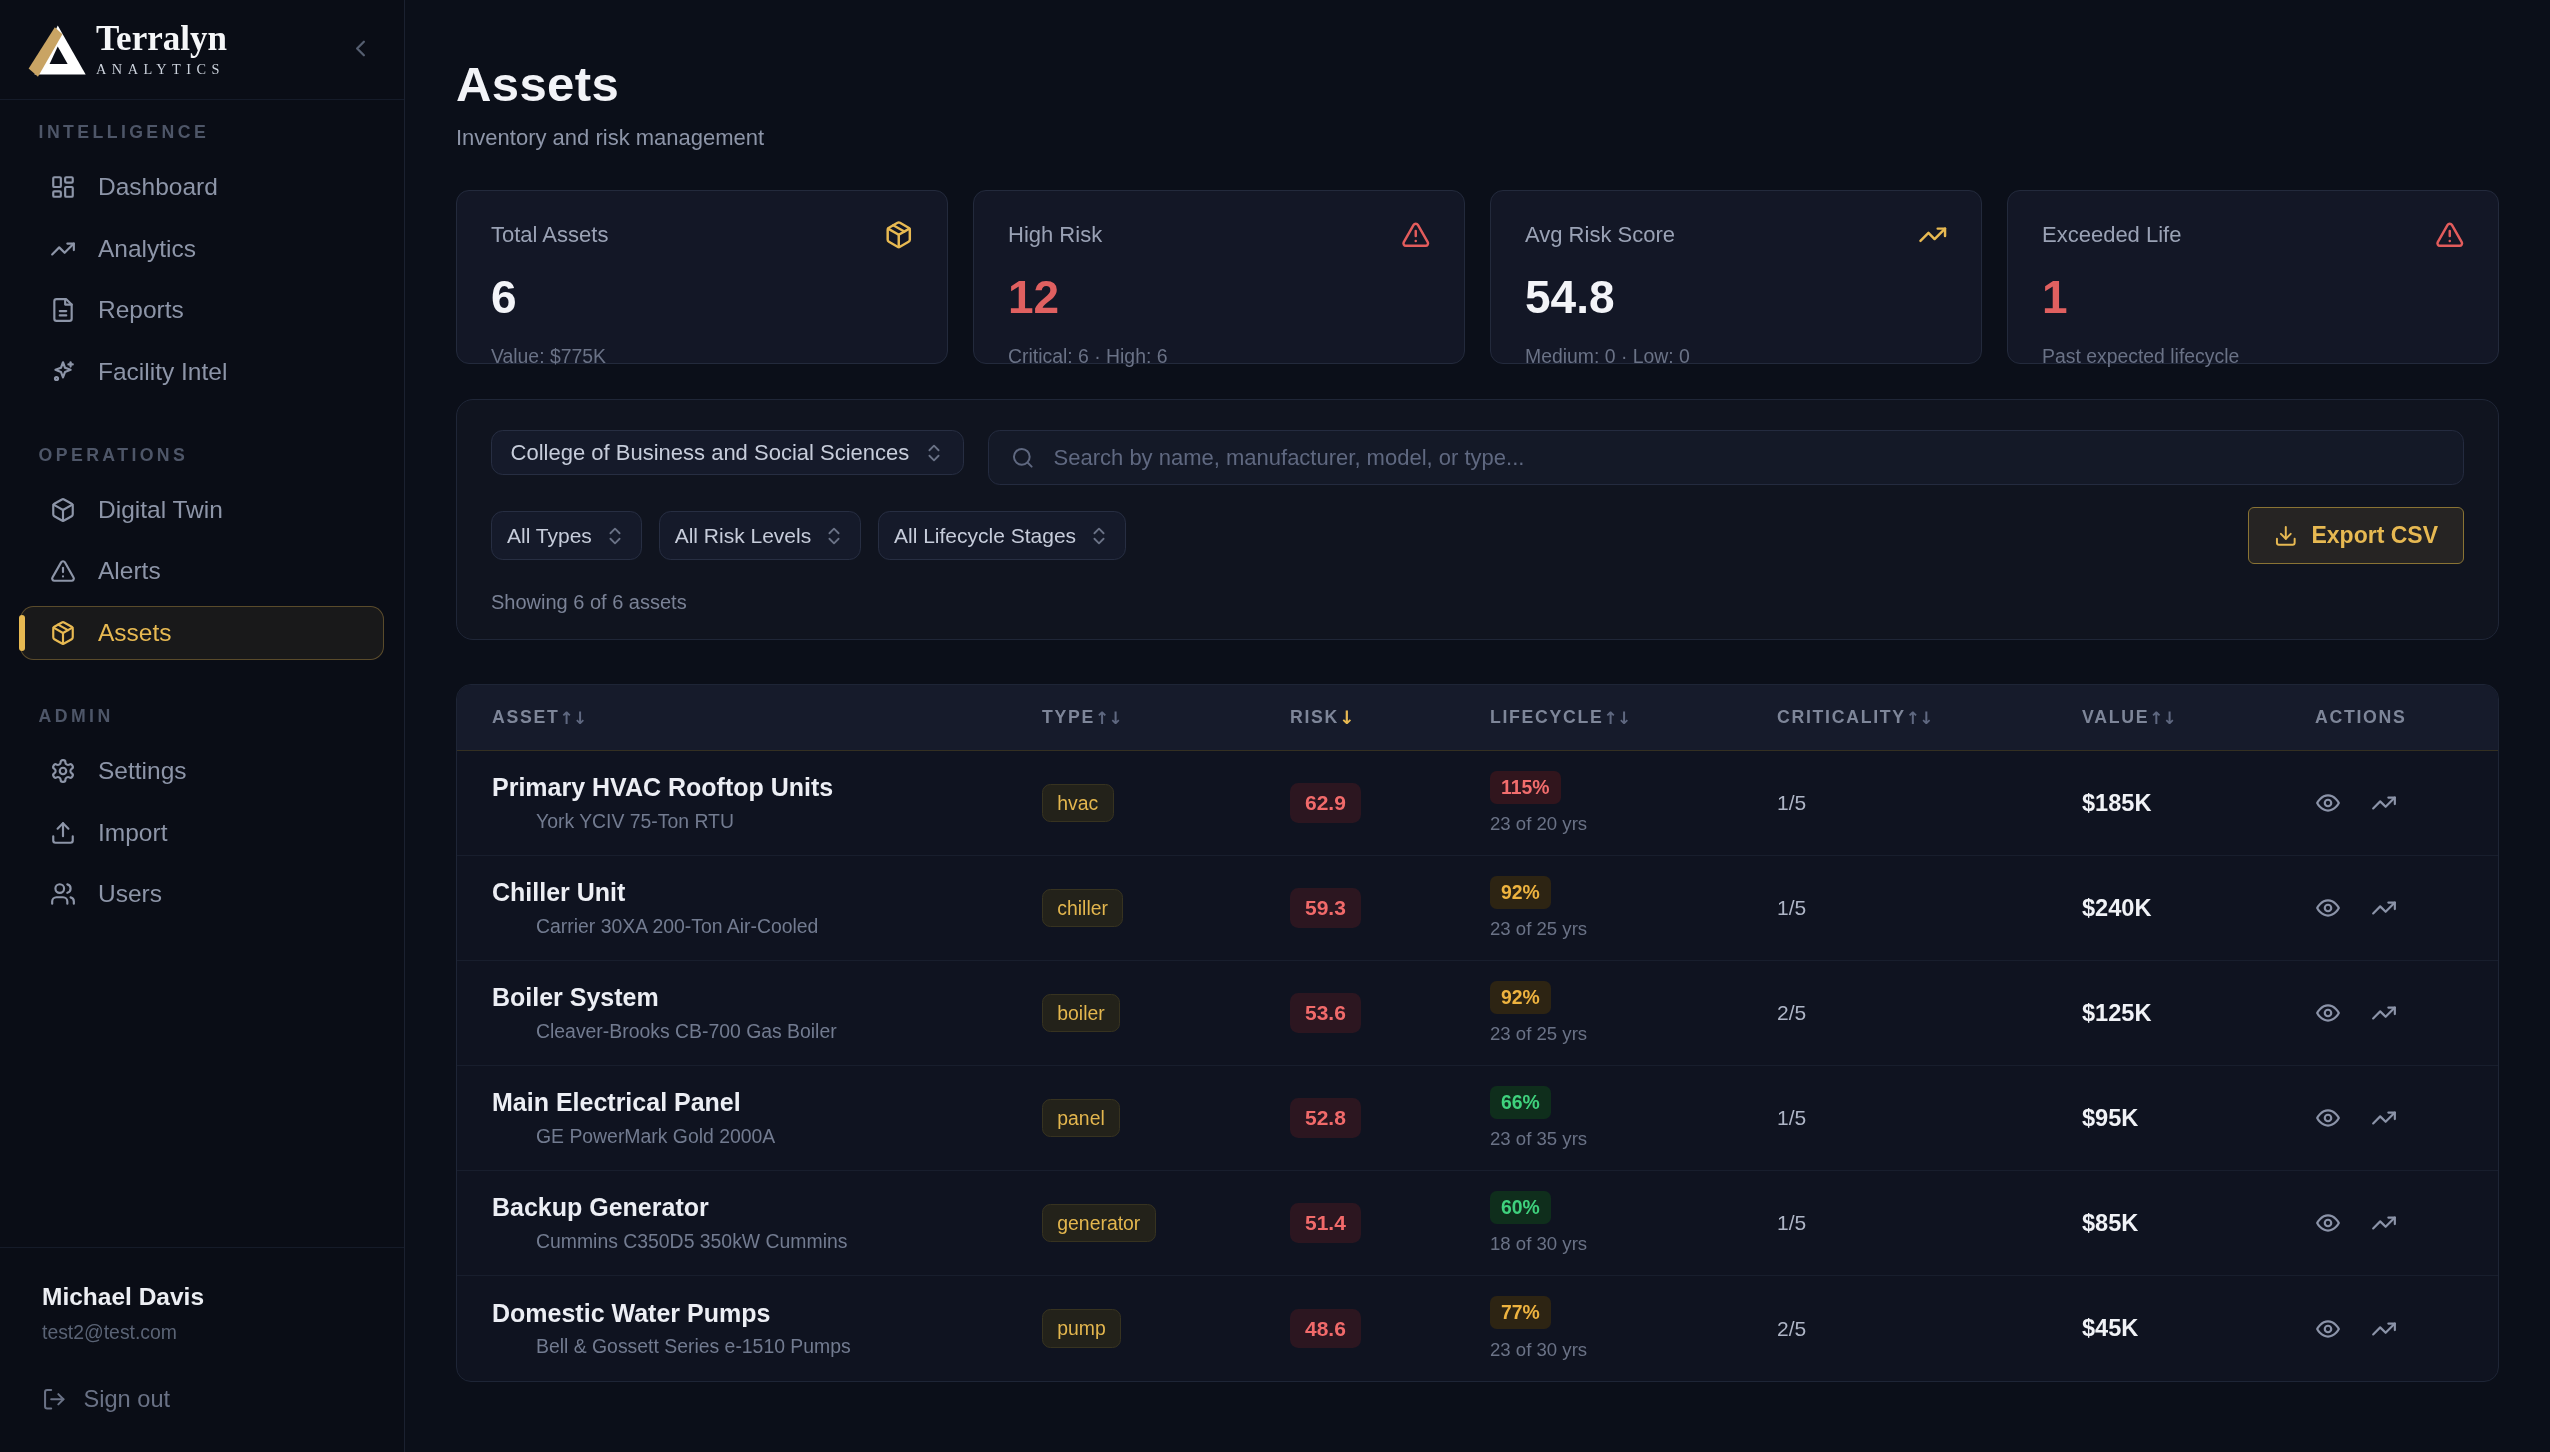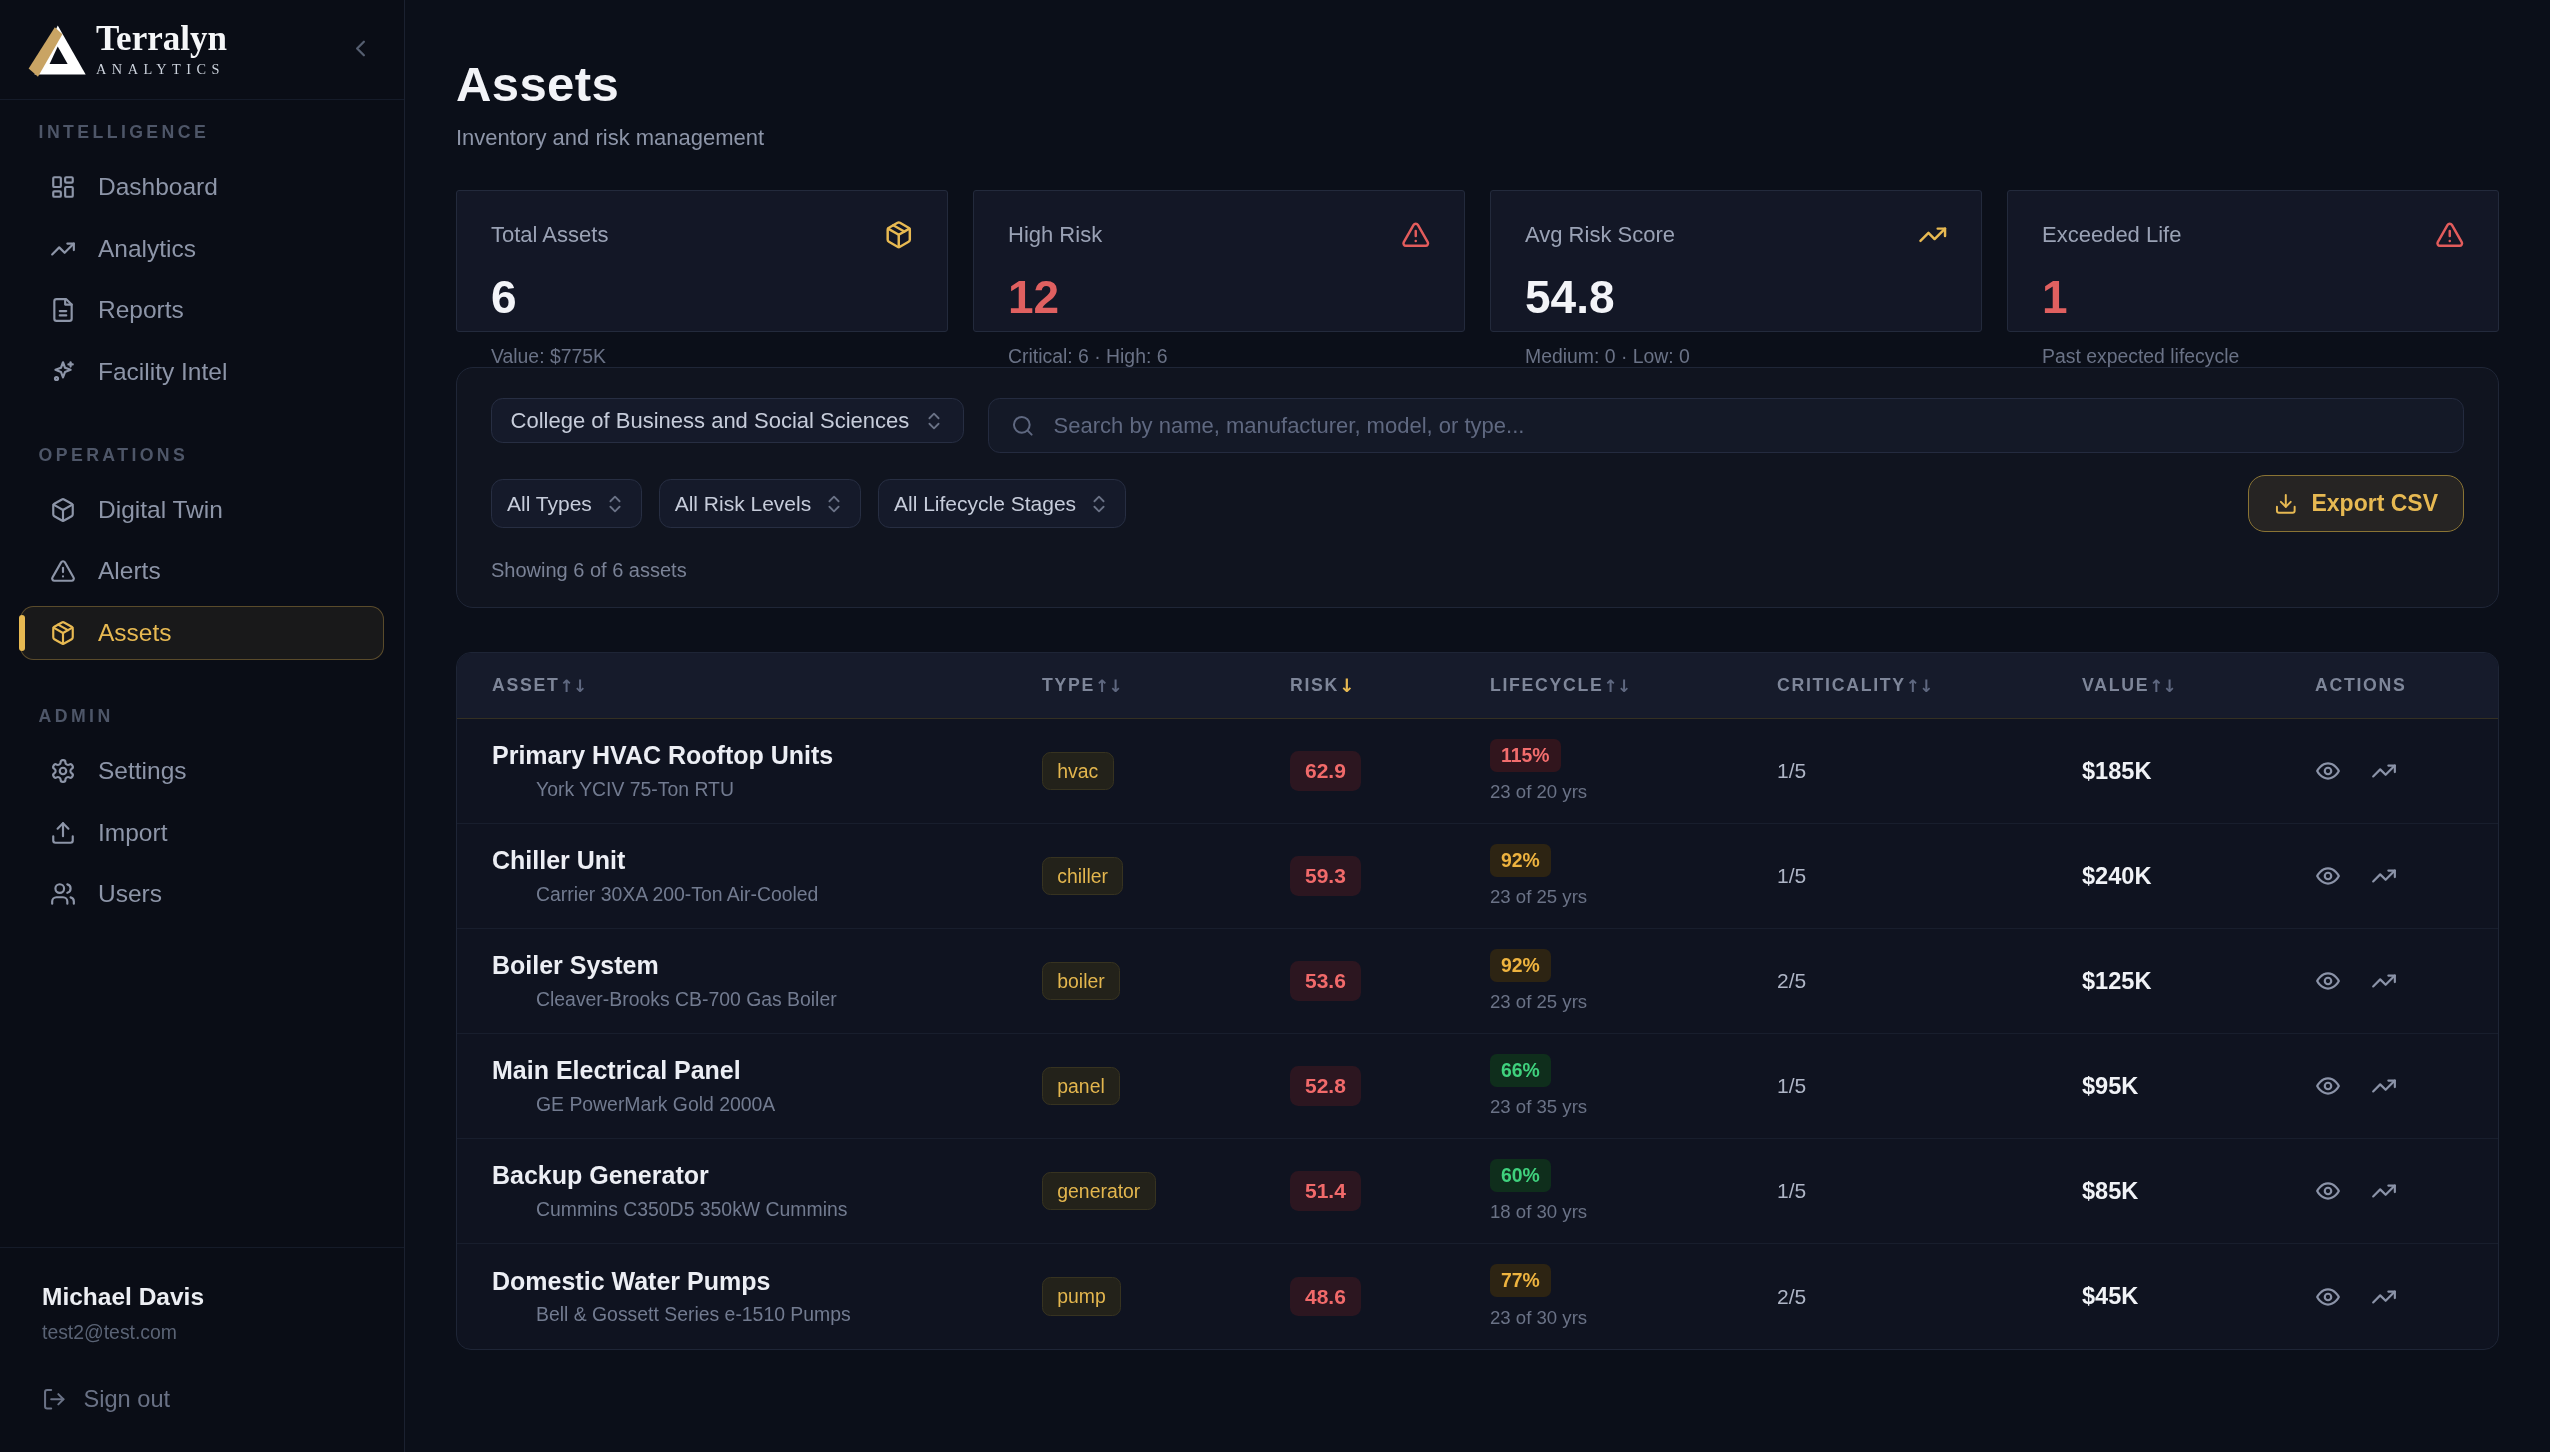--- a/index.html
+++ b/index.html
@@ -35,21 +35,21 @@
   .user-email { font-size:19.4px; color:#5a6375; margin-top:10px; }
   .signout { display:flex; align-items:center; gap:17px; margin-top:42px; color:#6a7286; font-size:23.6px; background:none; border:none; padding:0; cursor:pointer; }
   .signout svg { width:24.5px; height:24.5px; }
 
   
   .content { flex:1; padding:42px 51px 0; }
   .page-title { margin:13.5px 0 0; font-size:49px; font-weight:700; color:#f2f3f7; letter-spacing:0.4px; }
   .page-sub { margin:13.5px 0 0; font-size:22px; color:#8d95a8; }
 
   .stats-row { display:flex; gap:25px; margin-top:39px; }
-  .stat-card { flex:1; height:142px; background:#131726; border:1.7px solid #232a3c; border-radius:3px; padding:29px 34px 0; }
+  .stat-card { flex:1; height:174px; background:#131726; border:1.7px solid #232a3c; border-radius:13px; padding:29px 34px 0; }
   .stat-top { display:flex; justify-content:space-between; align-items:center; color:#9aa2b5; font-size:22px; }
   .stat-top svg { width:29.5px; height:29.5px; }
   .ic-gold { color:#e7b952; } .ic-red { color:#e25c5c; }
   .stat-value { font-size:46px; font-weight:700; color:#f3f4f8; margin-top:20px; }
   .stat-value.red { color:#e06060; }
   .stat-sub { font-size:19.4px; color:#6a7286; margin-top:21px; }
 
   
   .filter-panel { margin-top:35px; background:#10141f; border:1.7px solid #1f2637; border-radius:17px; padding:30px 34px 25px; }
   .frow1 { display:flex; gap:23.6px; }
@@ -57,21 +57,21 @@
     border-radius:11.8px; color:#c6ccda; font-size:22px; cursor:pointer; }
   .select svg { width:22px; height:22px; color:#6a7286; flex:none; }
   .select.building { min-width:443px; justify-content:space-between; }
   .searchbox { flex:1; display:flex; align-items:center; gap:17px; height:55px; padding:0 22px; background:#141927; border:1.7px solid #242b3f; border-radius:11.8px; }
   .searchbox svg { width:23.6px; height:23.6px; color:#5f6880; flex:none; }
   .searchbox input { flex:1; background:transparent; border:none; outline:none; color:#c6ccda; font-size:22px; font-family:inherit; }
   .searchbox input::placeholder { color:#5f6880; }
   .frow2 { display:flex; align-items:center; gap:17px; margin-top:22px;justify-content:center; }
   .select.small { height:49px; font-size:21px; padding:0 15px; gap:11.8px; }
   .fspacer { flex:1; }
-  .export-btn { display:flex; align-items:center; gap:13.5px; height:57px; padding:8px 25px; border-radius:17px;
+  .export-btn { display:flex; align-items:center; gap:13.5px; height:57px; padding:8px 25px; border-radius:6px;
     background:rgba(231,185,82,.10); border:1.7px solid #8a7434; color:#e7b952; font-size:23px; font-weight:700; font-family:inherit; cursor:pointer; }
   .export-btn svg { width:23.6px; height:23.6px; }
   .showing { margin-top:27px; font-size:20px; color:#7a8296; }
 
   
   .table-panel { margin-top:44px; background:#0f1320; border:1.7px solid #1e2536; border-radius:15px; overflow:hidden; }
   .tgrid { display:grid; grid-template-columns:550px 248px 200px 287px 305px 233px 1fr; align-items:center; padding-left:35px; }
   .t-head { background:#161b2b; height:66px; border-bottom:1.7px solid #343022; color:#7e8699; font-size:17.7px; font-weight:700; letter-spacing:1.7px; }
   .th { display:flex; align-items:center; cursor:pointer; }
   .sort { font-size:17px; letter-spacing:-0.8px; color:#5f6880; font-family:"DejaVu Sans",sans-serif; }

